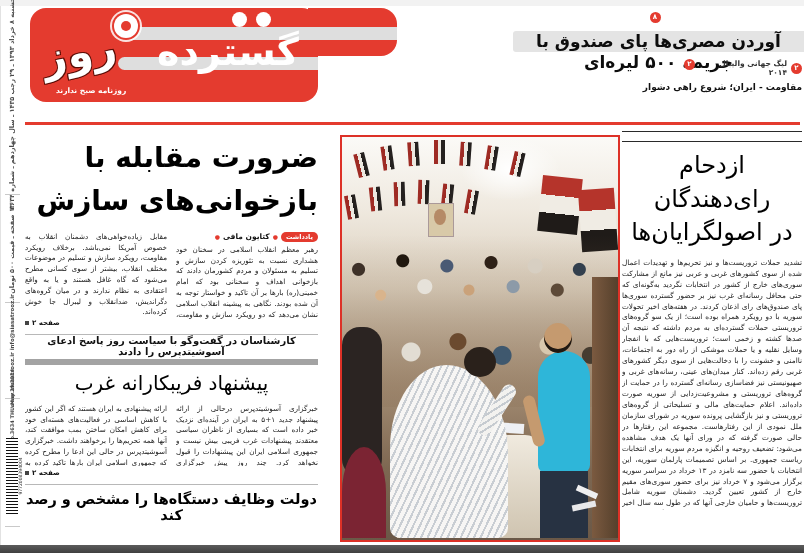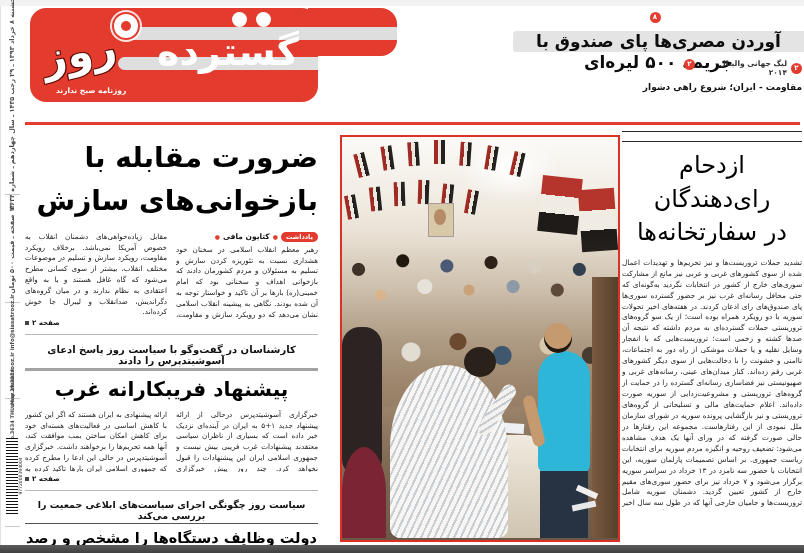--- a/index.html
+++ b/index.html
@@ -88,23 +88,23 @@
   .body-sm{font-size:7.2px;line-height:1.5;text-align:justify;color:#222;overflow:hidden;}
   .note-cols .body-sm{height:84px;}
   .byline{display:flex;align-items:center;gap:3px;margin-bottom:3px;}
   .pill{background:#e43b2f;color:#fff;font-size:6.5px;font-weight:bold;border-radius:6px;
         padding:1px 5px;white-space:nowrap;}
   .author{font-size:7.5px;font-weight:bold;color:#111;white-space:nowrap;}
   .reddot{color:#e43b2f;font-size:6px;}
   .pageref{margin-top:3px;font-size:7px;font-weight:bold;color:#111;text-align:left;}
   .pageref::after{content:"";display:inline-block;width:4px;height:4px;background:#444;margin-right:3px;}
   .sep{border:0;border-top:1px solid #b8b8b8;margin:7px 0 0;}
-  .ap-kicker{margin:9px auto 0;width:fit-content;text-align:center;font-size:10px;font-weight:bold;
-             color:#111;border-bottom:3px solid #a3a3a3;padding-bottom:2px;}
-  .ap-headline{margin-top:6px;text-align:center;font-size:20px;font-weight:bold;color:#000;}
+  .ap-kicker{margin:0 auto 0;width:fit-content;text-align:center;font-size:10px;font-weight:bold;
+             color:#111;border-bottom:6px solid #a3a3a3;padding-bottom:2px;}
+  .ap-headline{margin-top:6px;text-align:center;font-size:20px;font-weight:normal;color:#000;}
   .ap-cols .body-sm{height:62px;}
   .b3-kicker{margin:8px auto 0;width:fit-content;text-align:center;font-size:9.5px;font-weight:bold;
              color:#111;border-bottom:1px solid #555;padding-bottom:2px;}
   .b3-headline{margin-top:6px;text-align:center;font-size:14.5px;font-weight:bold;color:#000;}
   
   .bottom-bar{left:0;top:545px;width:804px;height:8px;
               background:linear-gradient(180deg,#5c5c5c,#404040);}
 </style>
 </head>
 <body>
@@ -159,21 +159,21 @@
         <span class="badge">۲</span>
       </div>
     </div>
   </section>
 
   <article class="abs lead">
     <div class="lead-kicker">
     </div>
     <div class="lead-headline">
       <div>ازدحام رای‌دهندگان</div>
-      <div>در سفارتخانه‌ها</div>
+      <div>در اصولگرایان‌ها</div>
     </div>
     <div class="lead-body">تشدید حملات تروریست‌ها و نیز تحریم‌ها و تهدیدات اعمال شده از سوی کشورهای غربی و عربی نیز مانع از مشارکت سوری‌های خارج از کشور در انتخابات نگردید به‌گونه‌ای که حتی محافل رسانه‌ای غرب نیز بر حضور گسترده سوری‌ها پای صندوق‌های رای اذعان کردند. در هفته‌های اخیر تحولات سوریه با دو رویکرد همراه بوده است؛ از یک سو گروه‌های تروریستی حملات گسترده‌ای به مردم داشته که نتیجه آن صدها کشته و زخمی است؛ تروریست‌هایی که با انفجار وسایل نقلیه و یا حملات موشکی از راه دور به اجتماعات، ناامنی و خشونت را با دخالت‌هایی از سوی دیگر کشورهای غربی رقم زده‌اند. کنار میدان‌های عینی، رسانه‌های غربی و صهیونیستی نیز فضاسازی رسانه‌ای گسترده را در حمایت از گروه‌های تروریستی و مشروعیت‌زدایی از سوریه صورت داده‌اند. اعلام حمایت‌های مالی و تسلیحاتی از گروه‌های تروریستی و نیز بازگشایی پرونده سوریه در شورای سازمان ملل نمودی از این رفتارهاست. مجموعه این رفتارها در حالی صورت گرفته که در ورای آنها یک هدف مشاهده می‌شود: تضعیف روحیه و انگیزه مردم سوریه برای انتخابات ریاست جمهوری. بر اساس تصمیمات پارلمان سوریه، این انتخابات با حضور سه نامزد در ۱۳ خرداد در سراسر سوریه برگزار می‌شود و ۷ خرداد نیز برای حضور سوری‌های مقیم خارج از کشور تعیین گردید. دشمنان سوریه شامل تروریست‌ها و حامیان خارجی آنها که در طول سه سال اخیر برای نابودی این کشور به هر اقدامی چنگ زدند، این انتخابات را نمایانگر اهداف خود می‌دانستند چرا که حضور مردم و برگزاری انتخابات به منزله اعتماد مردم به نظام سوریه و تاکیدی بر مخالفتشان با دخالت‌های غربی - عربی در امور کشورشان است که واهی بودن ادعای غرب مبنی بر نارضایتی مردم از نظام را آشکار می‌سازد.</div>
 
   </article>
 
   <figure class="abs photo" style="margin:0;">
     <div class="d" style="left:118px;top:0;width:100px;height:64px;border-radius:50%;background:radial-gradient(closest-side,#fff,rgba(255,255,255,0));"></div>
 
     <div class="d flag" style="left:14px;top:16px;transform:rotate(-14deg);"></div>
     <div class="d flag" style="left:40px;top:9px;transform:rotate(-8deg);"></div>
@@ -245,20 +245,19 @@
         </div>
         <div class="col">
           <div class="body-sm">ارائه پیشنهادی به ایران هستند که اگر این کشور با کاهش اساسی در فعالیت‌های هسته‌ای خود برای کاهش امکان ساختن بمب موافقت کند، آنها همه تحریم‌ها را برخواهند داشت. خبرگزاری آسوشیتدپرس در حالی این ادعا را مطرح کرده که جمهوری اسلامی ایران بارها تاکید کرده به دنبال ساختن بمب هسته‌ای نیست و با تسلیحات هسته‌ای از لحاظ اعتقادی و استراتژی دفاعی مخالف است.</div>
           <div class="pageref">صفحه ۲</div>
         </div>
       </div>
       <hr class="sep">
     </article>
 
     <article>
-      <div class="b3-kicker">سیاست روز چگونگی اجرای سیاست‌های ابلاغی جمعیت را بررسی می‌کند</div>
       <div class="b3-headline">دولت وظایف دستگاه‌ها را مشخص و رصد کند</div>
 
     </article>
   </section>
 
   <div class="abs bottom-bar"></div>
 </div>
 
 </body></html>

